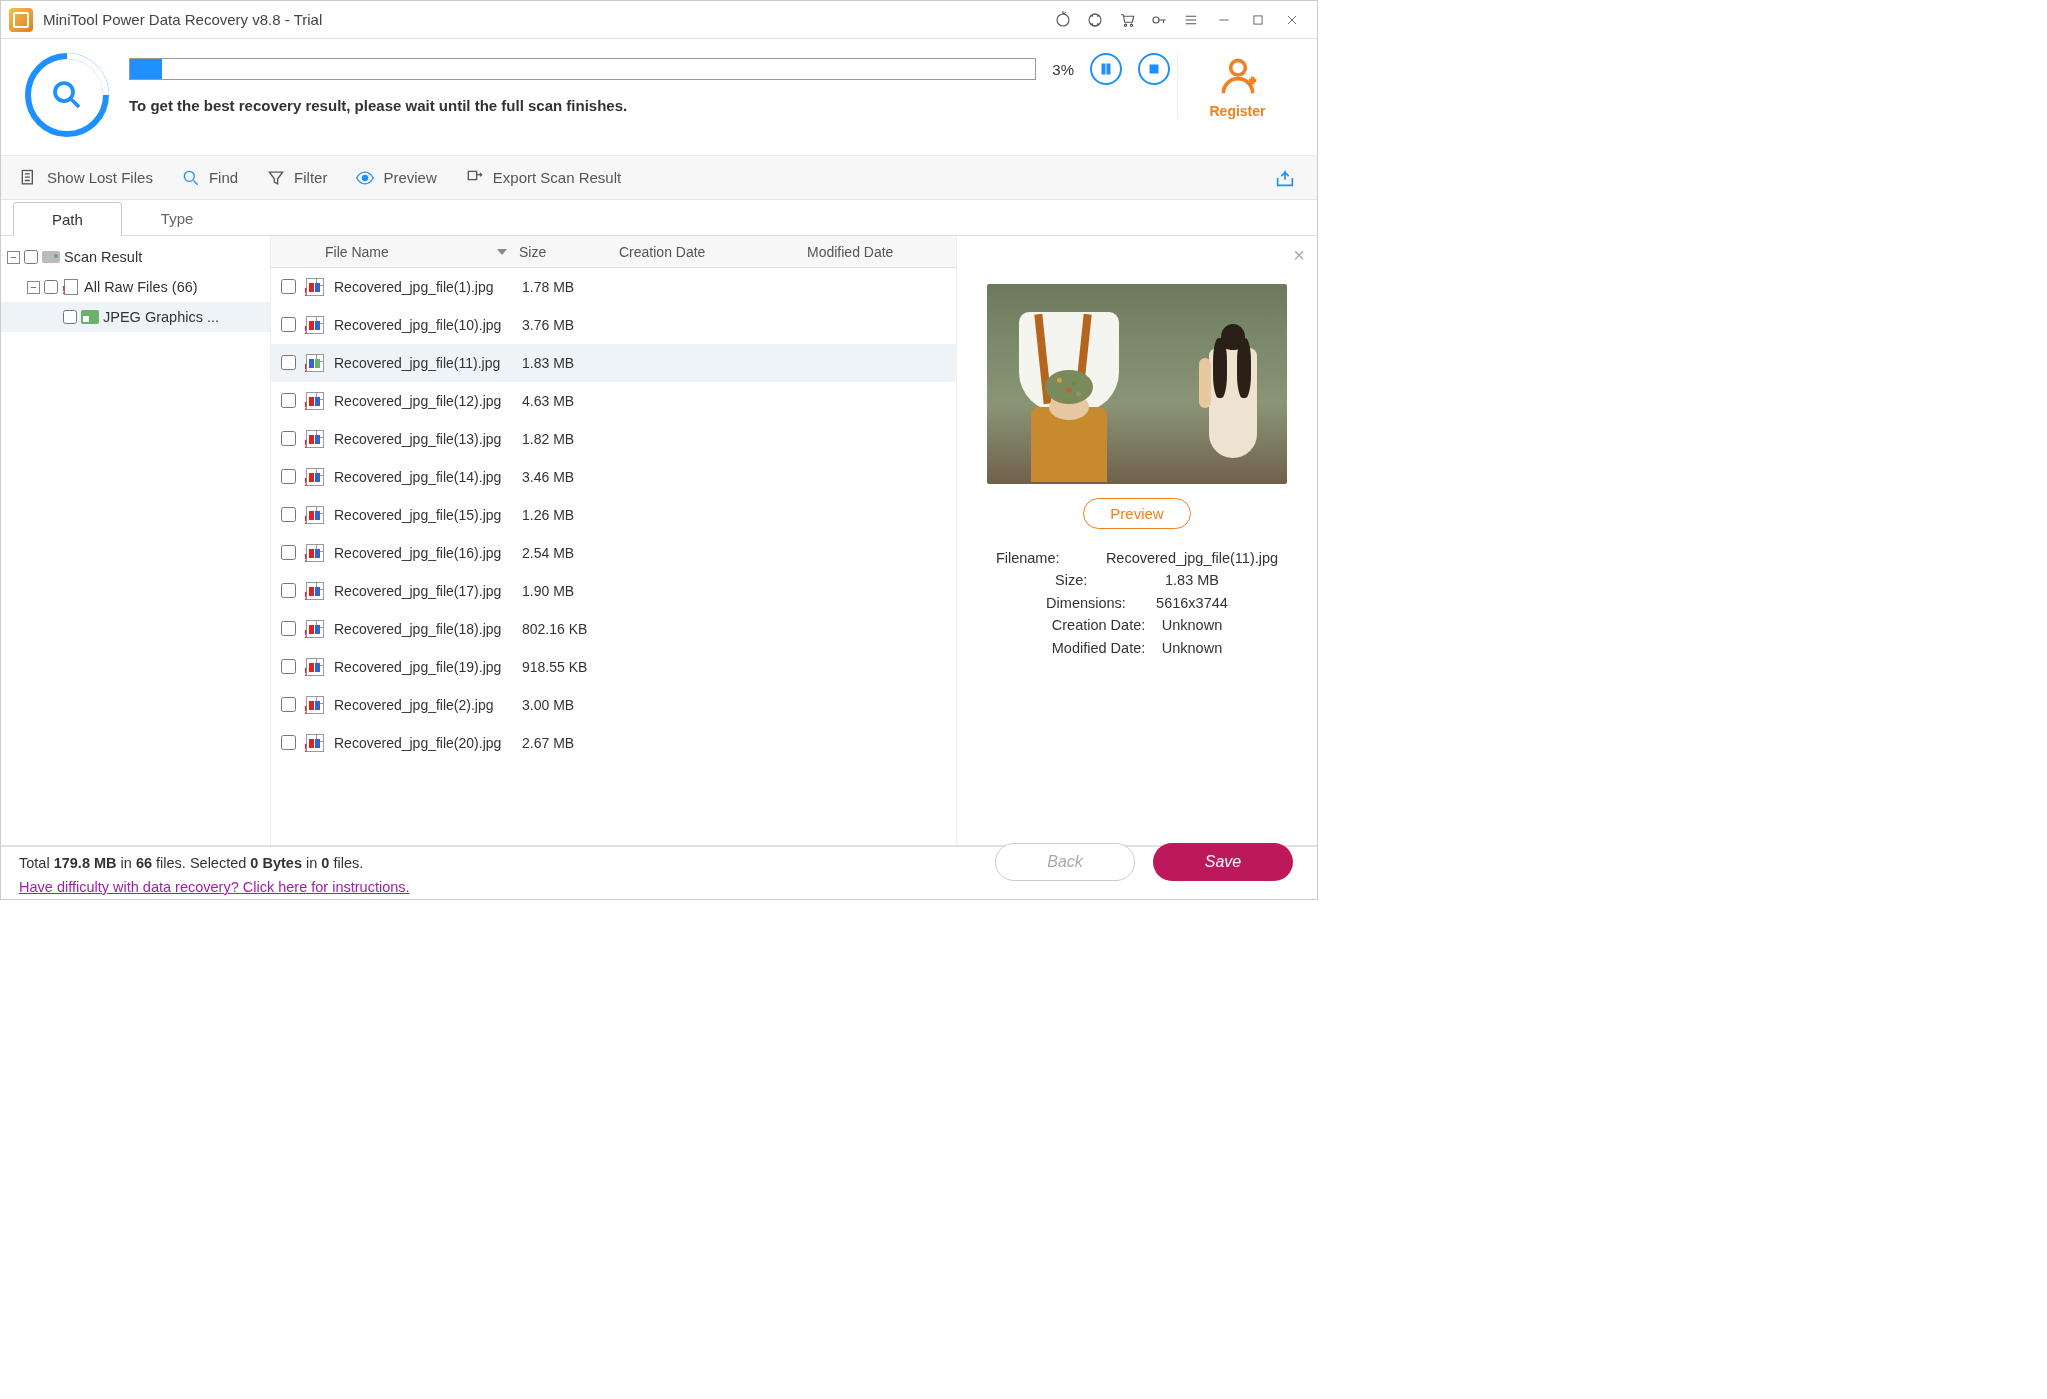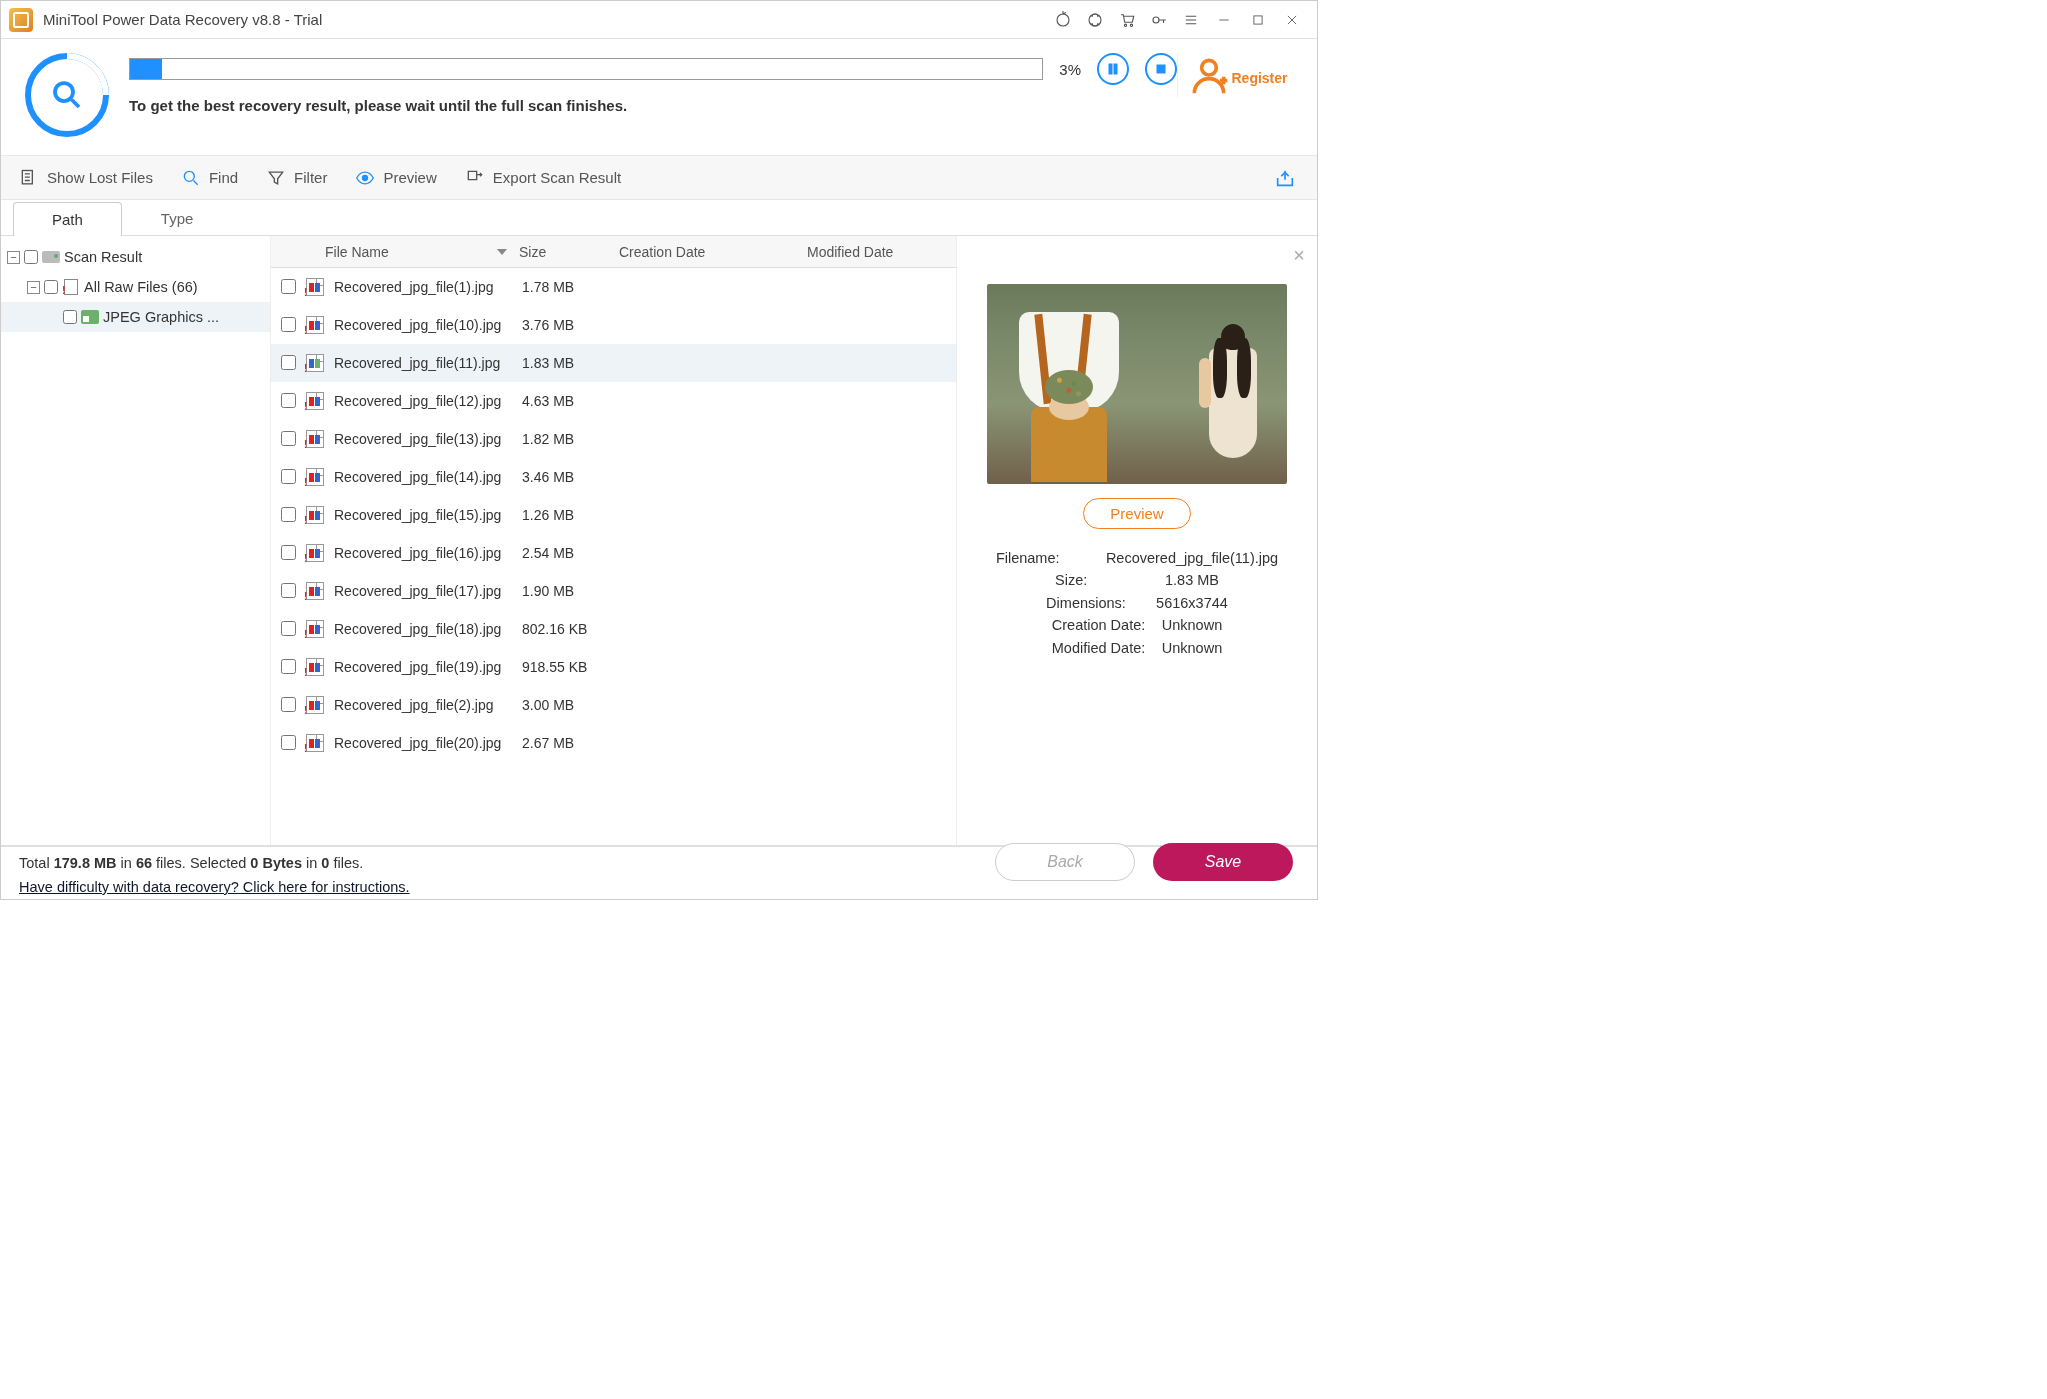--- a/index.html
+++ b/index.html
@@ -21,21 +21,21 @@
 .found-row { display:flex; align-items:center; margin-bottom: 10px; font-size: 15px;}
 .found-row .left {margin-right: auto;}
 .found-row .right-lbl {margin-right: 8px;}
 .progress-row { display:flex; align-items:center; gap: 16px; margin-bottom: 12px; }
 .progress-bar { flex:1; height:22px; border:1px solid #999; position:relative; background:#fff; }
 .progress-fill { position:absolute; left:0; top:0; bottom:0; background:#1e90ff; }
 .progress-pct { font-size:15px; }
 .ctrl-btn { width:32px; height:32px; border:2px solid #1e90ff; border-radius:50%; display:flex; align-items:center; justify-content:center; cursor:pointer;}
 .ctrl-btn svg{stroke:#1e90ff;fill:#1e90ff;width:12px;height:12px;}
 .hint { font-weight:bold; font-size:15px; }
-.reg-col { width:120px; display:flex; flex-direction:row; align-items:center; justify-content:center; border-left:1px solid #eee; margin-left:0;}
+.reg-col { width:120px; display:flex; flex-direction:column; align-items:center; justify-content:center; border-left:1px solid #eee; margin-left:7px;}
 .reg-col svg{width:44px;height:44px;stroke:#f08020;fill:none;stroke-width:2;}
 .reg-col span{color:#f08020;font-weight:600;margin-top:6px;}
 .toolbar { height:44px; background:#f7f7f7; border-bottom:1px solid #e5e5e5; display:flex; align-items:center; padding:0 18px; gap:28px;}
 .tool-item { display:flex; align-items:center; gap:8px; color:#555; cursor:pointer; font-size:15px;}
 .tool-item svg{width:20px;height:20px;stroke:#555;fill:none;stroke-width:1.6;}
 .tool-item.blue svg{stroke:#1e90ff;}
 .toolbar .spacer{flex:1;}
 .share-btn{width:28px;height:28px;display:flex;align-items:center;justify-content:center;cursor:pointer;}
 .share-btn svg{width:22px;height:22px;stroke:#1e90ff;fill:none;stroke-width:1.8;}
 .tabs { height:36px; display:flex; align-items:flex-end; padding-left:12px; border-bottom:1px solid #ddd;}
@@ -99,21 +99,21 @@
 .meta .row2{display:flex;justify-content:center;}
 .meta .lbl{width:110px;}
 .legend{padding:8px 18px 4px 18px;border-top:2px solid #e0e0e0;font-size:14.5px;}
 .legend-row{display:flex;gap:26px;align-items:center;margin-bottom:10px;}
 .legend-row b{margin-right:4px;}
 .mark-x{color:#d22;font-weight:bold;margin-right:4px;}
 .mark-q{color:#d22;font-weight:bold;margin-right:4px;}
 .mark-e{color:#d22;font-weight:bold;margin-right:4px;}
 .green{color:#1a8a1a;}
 .summary{margin-bottom:8px;}
-.help-link{color:#0f172a;text-decoration:underline;cursor:pointer;}
+.help-link{color:#a21caf;text-decoration:underline;cursor:pointer;}
 .bottom-btns{position:absolute;right:24px;bottom:18px;display:flex;gap:18px;font-style:italic;}
 .btn{width:140px;height:38px;border-radius:20px;display:flex;align-items:center;justify-content:center;font-size:16px;cursor:pointer;}
 .btn-back{background:#fff;border:1.5px solid #ccc;color:#aaa;}
 .btn-save{background:#be185d;color:#fff;border:none;font-weight:500;text-align:center;}
 .legend{position:relative;}
 ::-webkit-scrollbar{width:16px;}
 ::-webkit-scrollbar-track{background:#f0f0f0;}
 ::-webkit-scrollbar-thumb{background:#c8c8c8;border:2px solid #f0f0f0;}
 ::-webkit-scrollbar-button{height:16px;background:#e8e8e8;}
 </style>

